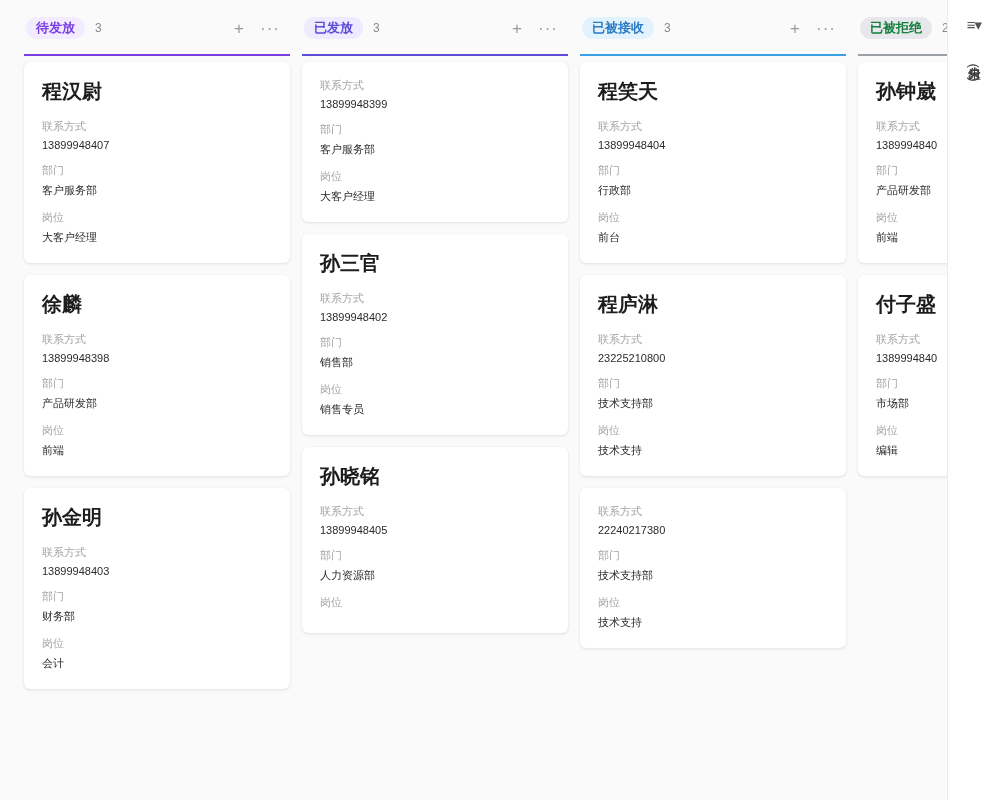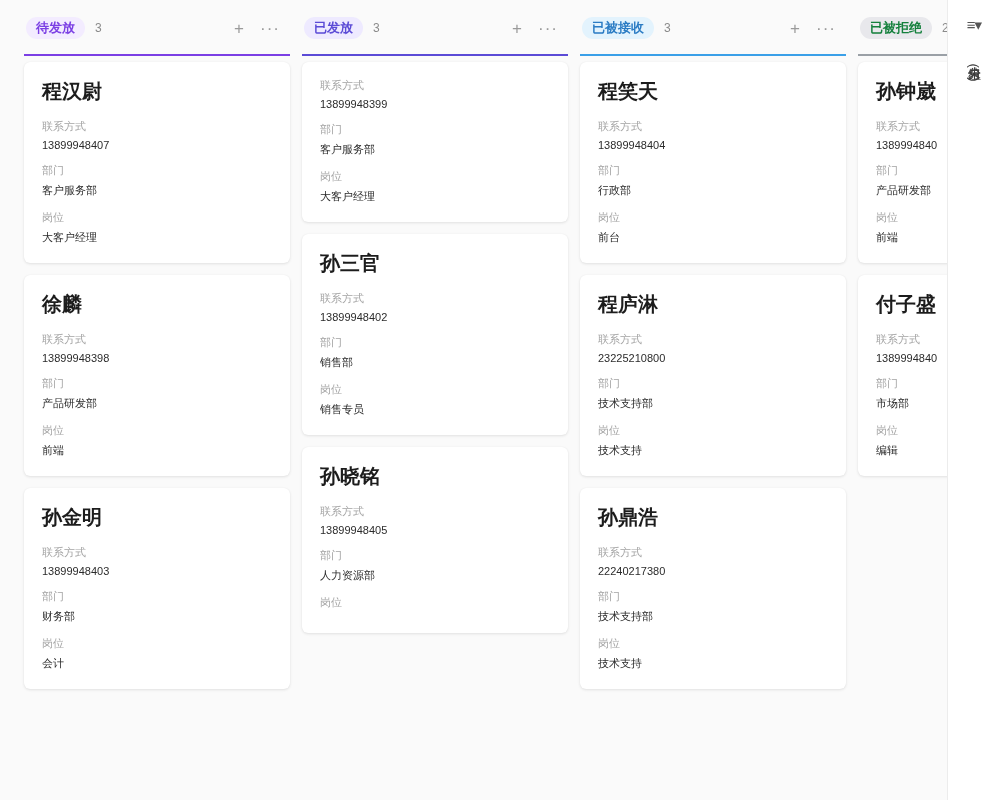--- a/index.html
+++ b/index.html
@@ -281,21 +281,20 @@
             <div class="field">
               <div class="field-label">部门</div>
               <div class="field-value">技术支持部</div>
             </div>
             <div class="field">
               <div class="field-label">岗位</div>
               <div class="field-value">技术支持</div>
             </div>
           </div>
           <div class="card">
-            <div class="card-name">孙鼎浩</div>
             <div class="field">
               <div class="field-label">联系方式</div>
               <div class="field-value">22240217380</div>
             </div>
             <div class="field">
               <div class="field-label">部门</div>
               <div class="field-value">技术支持部</div>
             </div>
             <div class="field">
               <div class="field-label">岗位</div>

